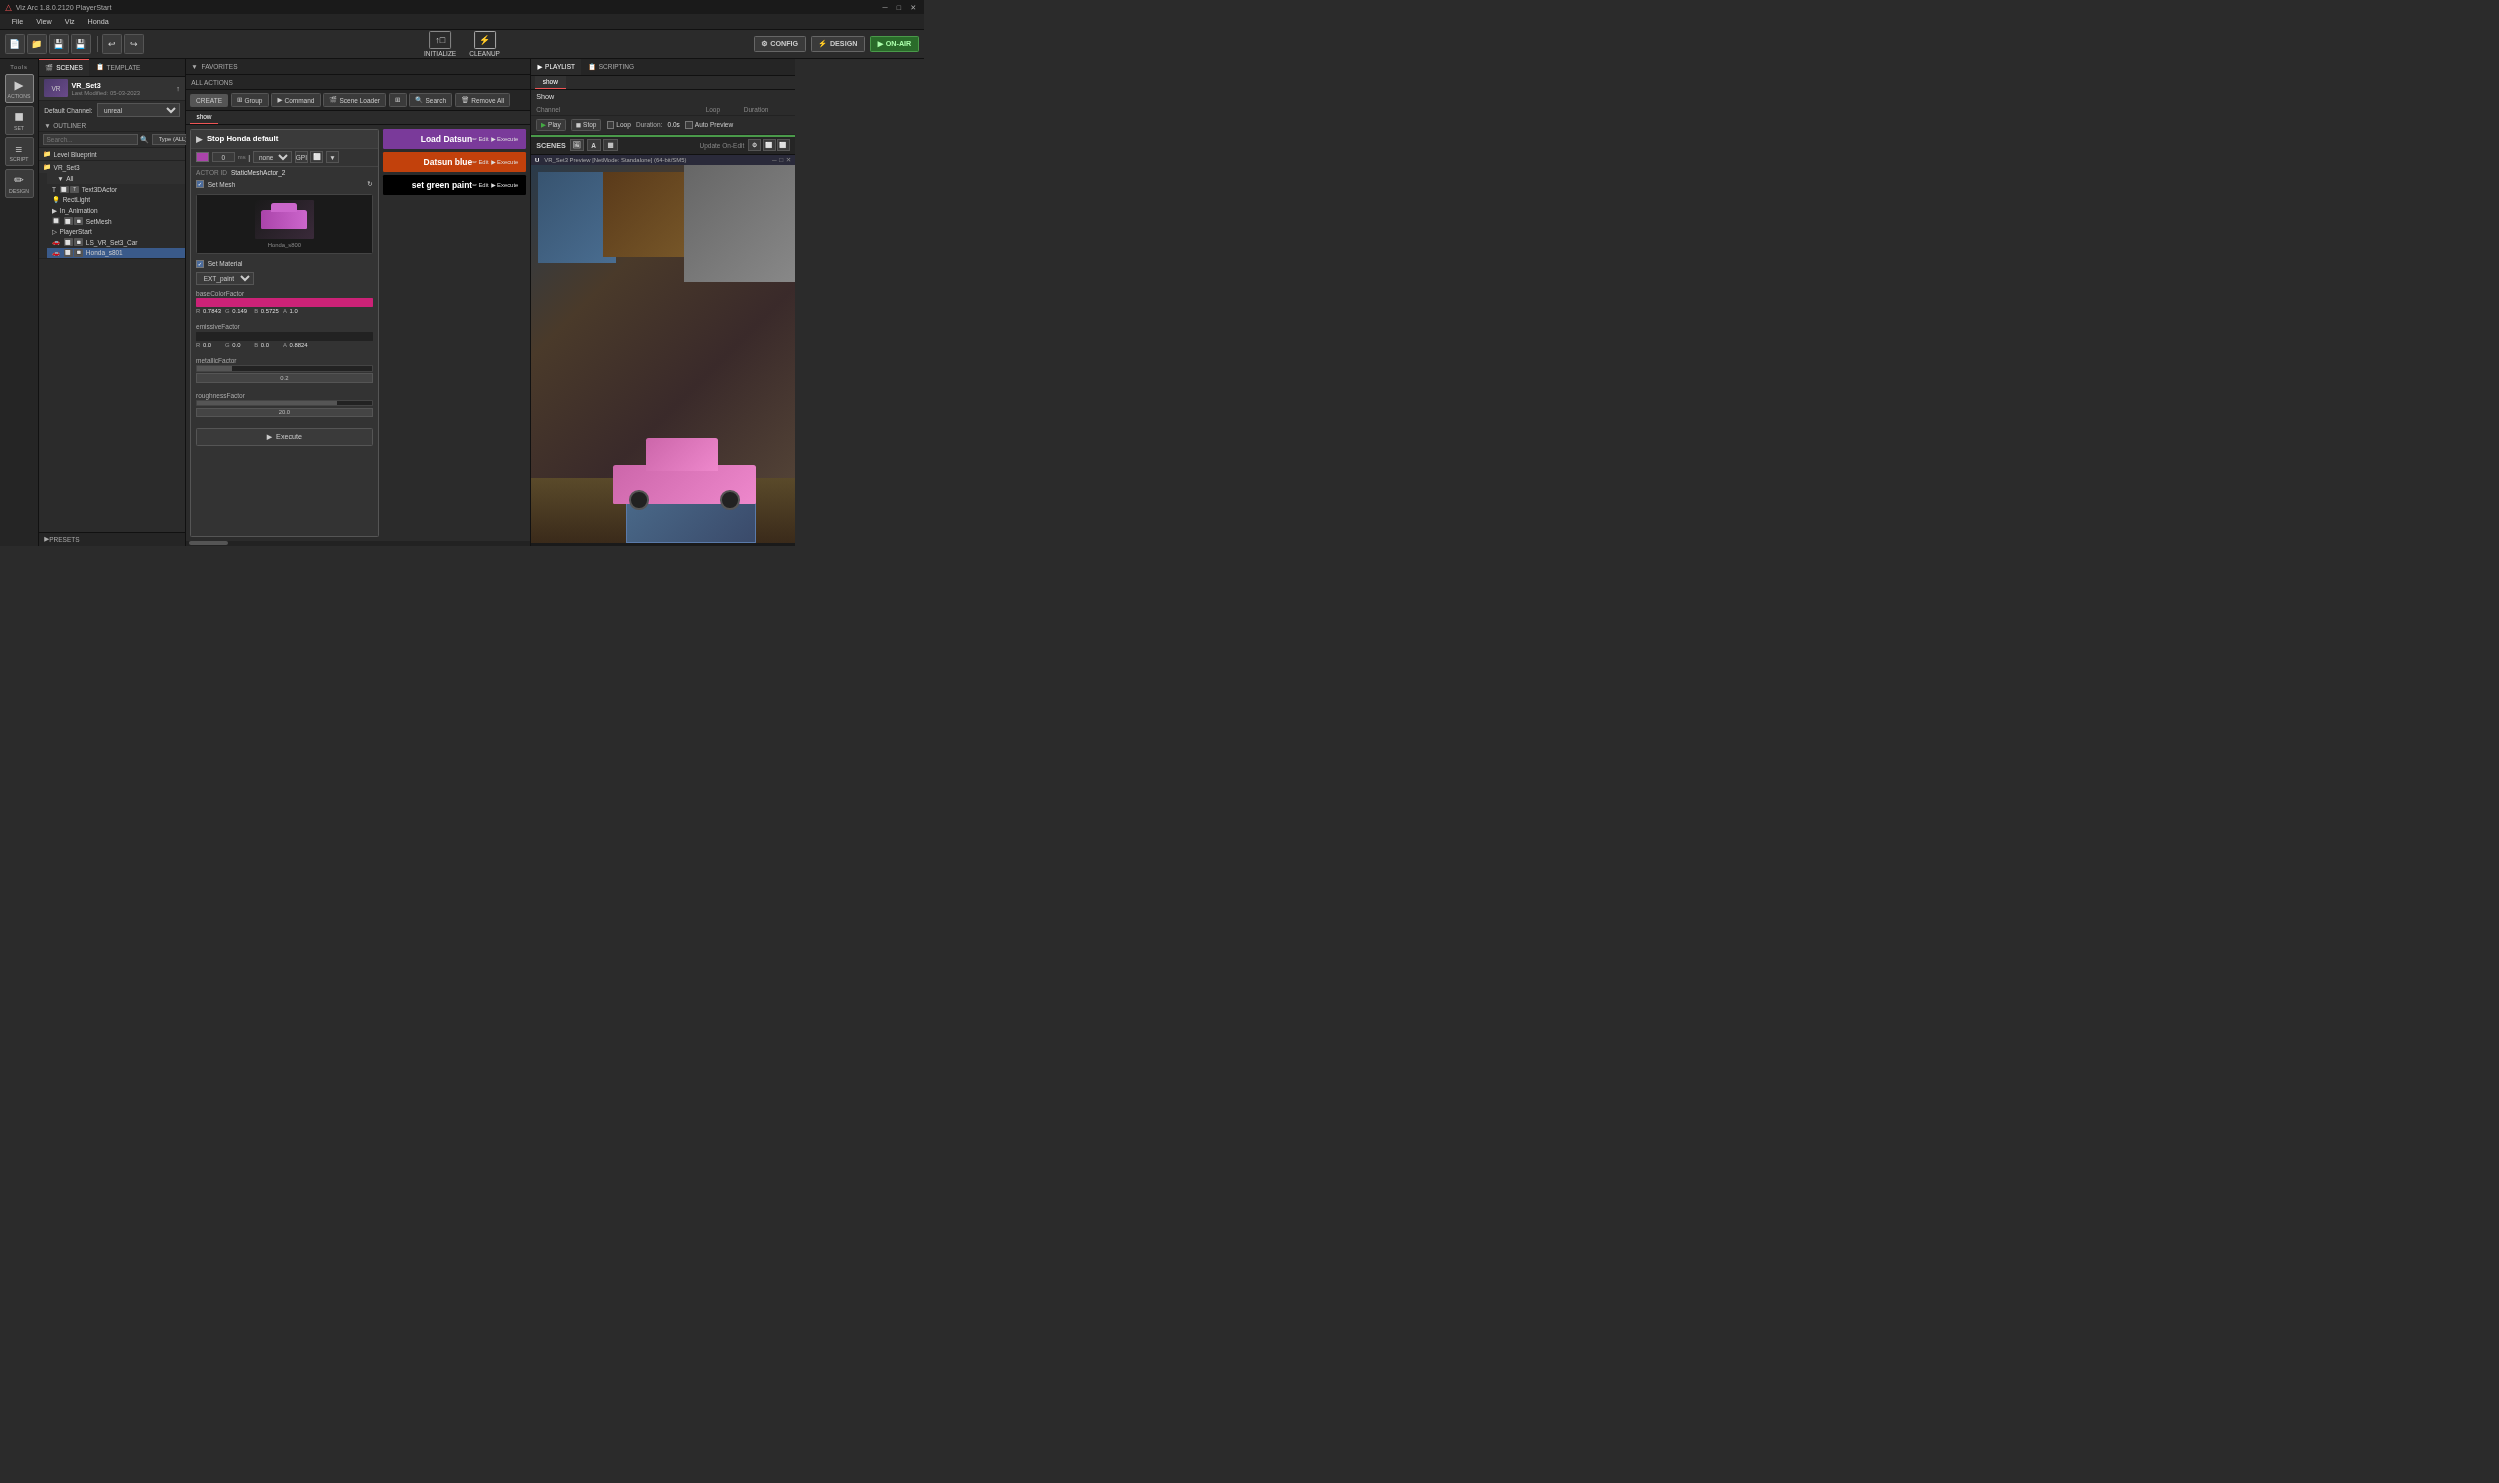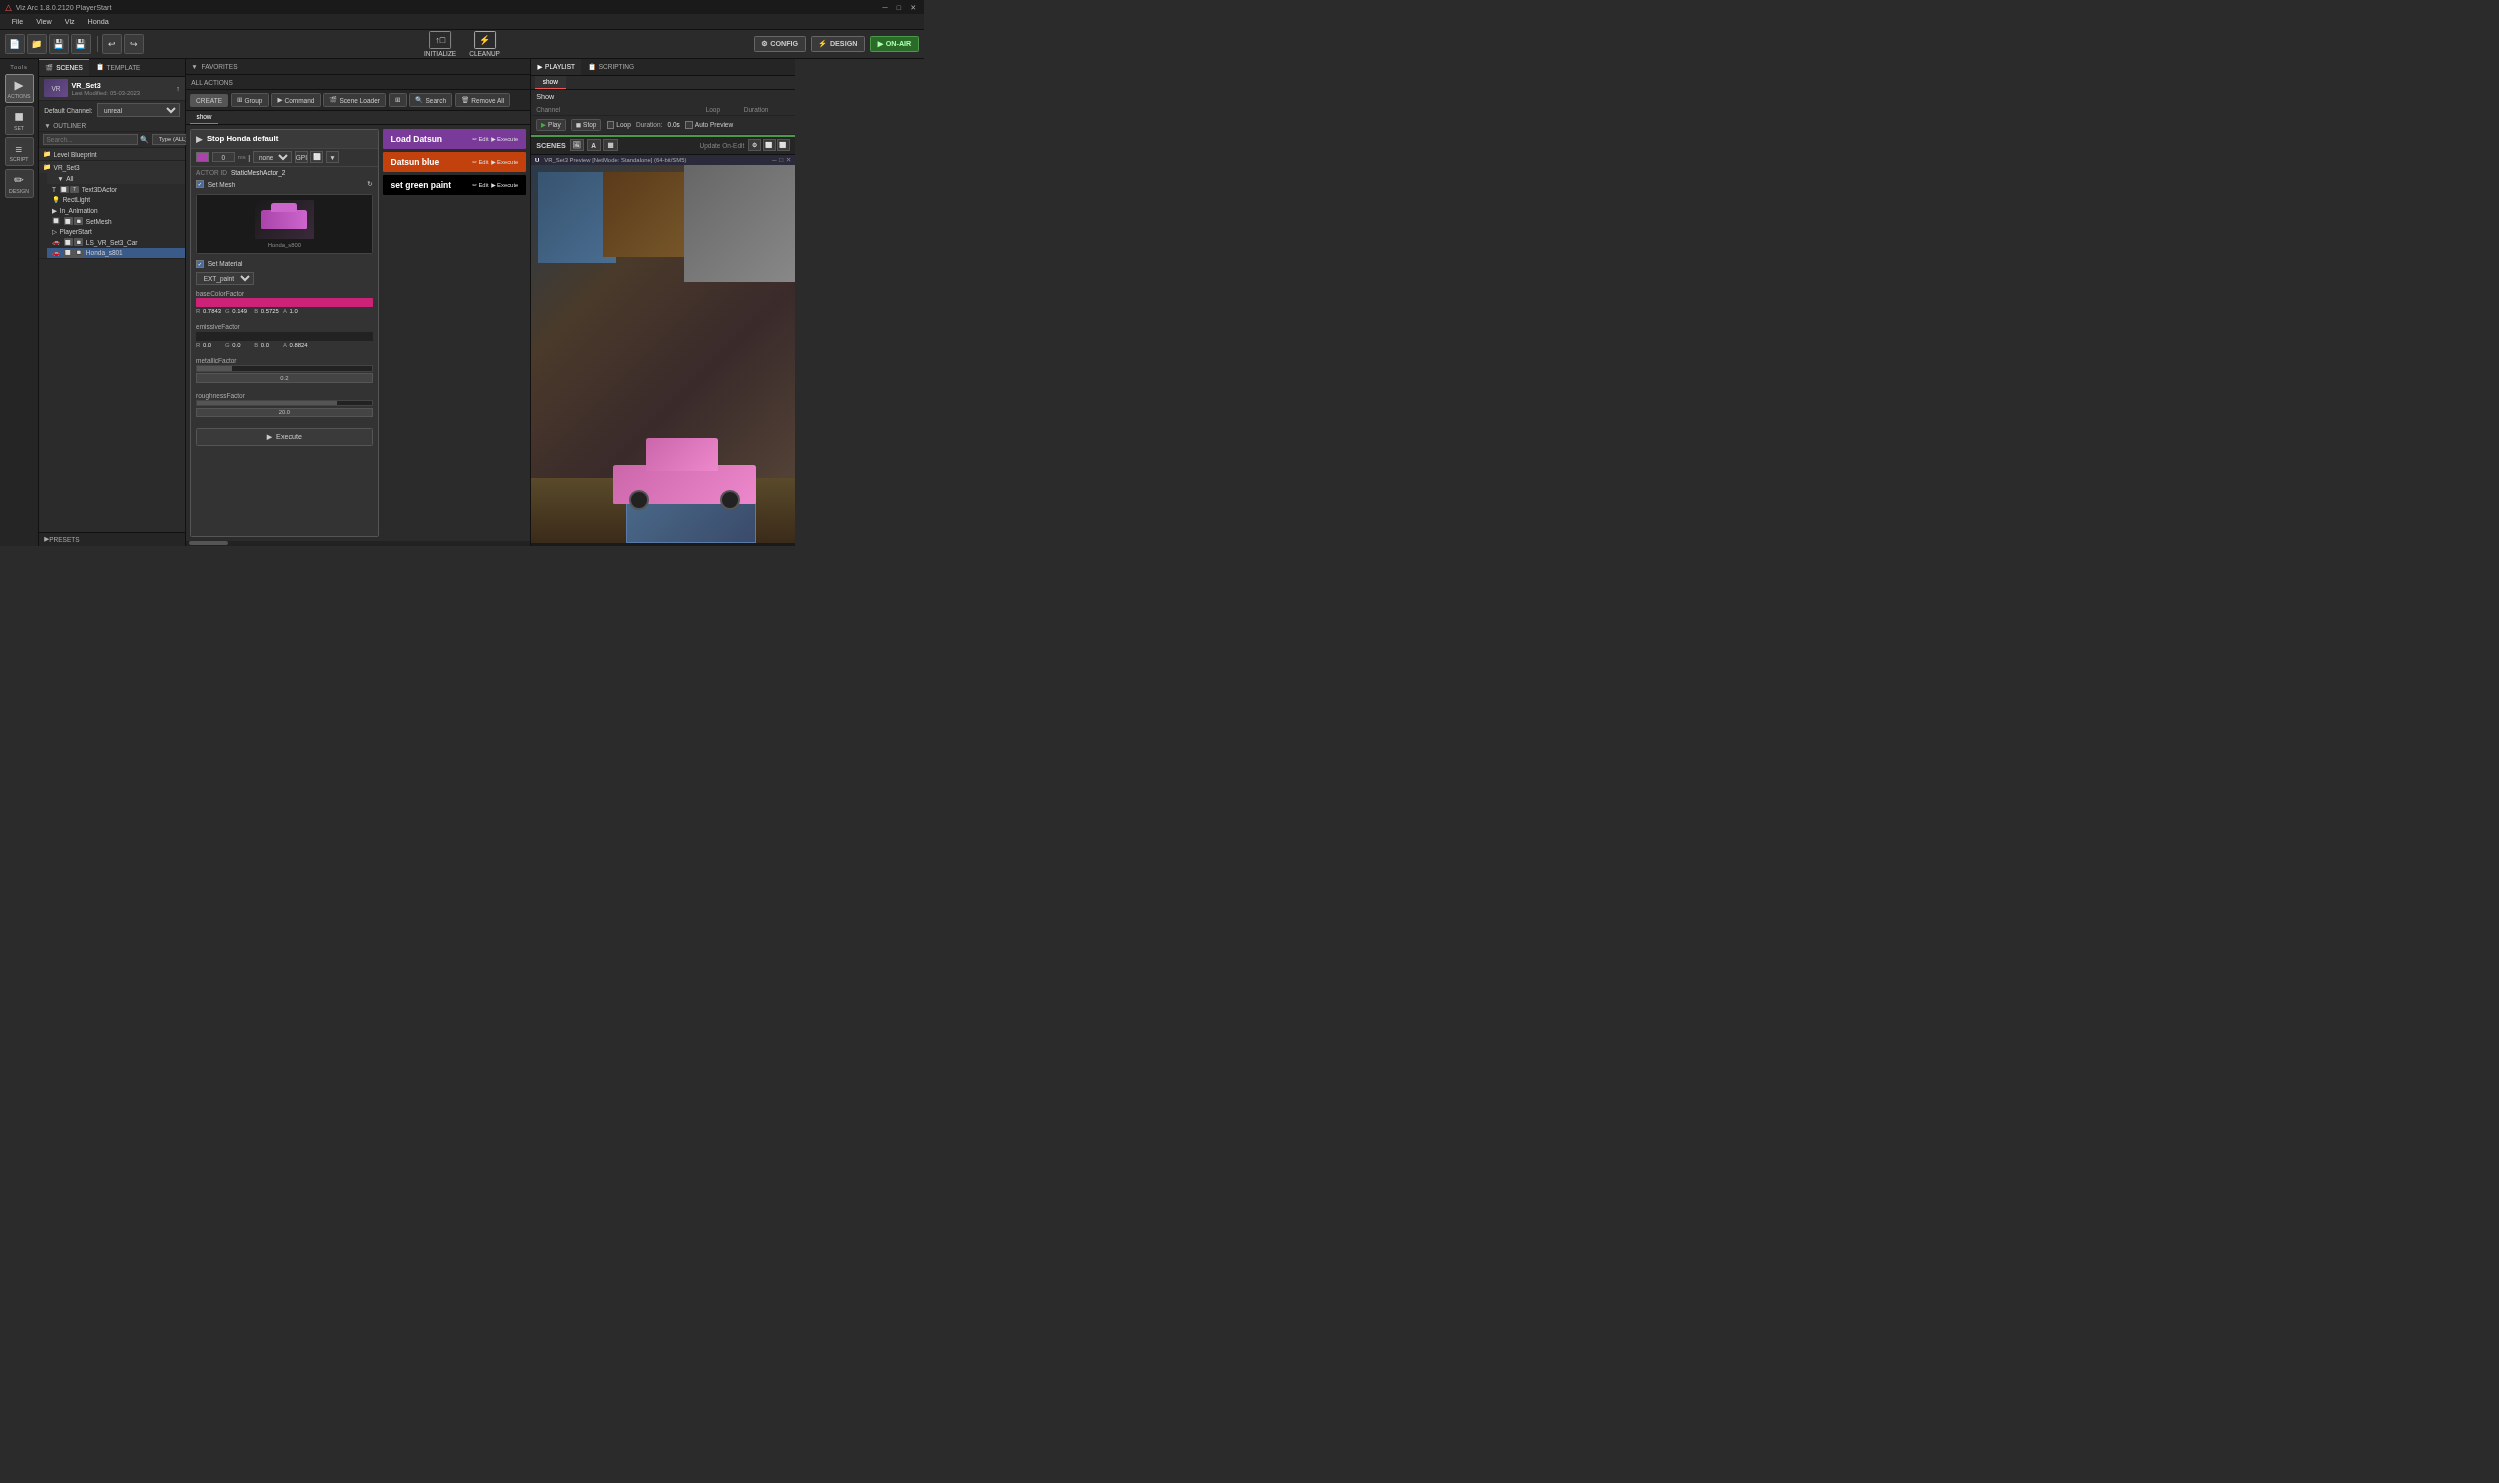--- a/index.html
+++ b/index.html
@@ -538,21 +538,21 @@
       padding: 5.2px 7.8px;
       border-radius: 1.3px;
       cursor: pointer;
       display: flex;
       align-items: center;
       justify-content: space-between;
     }
     .action-card.purple { background: #7a3a9a; }
     .action-card.dark-purple { background: #c2410c; }
     .action-card.medium-purple { background: #000000; }
-    .action-card-title { font-size: 8.5px; font-weight: bold; color: #fff; text-align: left; flex: 1; }
+    .action-card-title { font-size: 8.5px; font-weight: bold; color: #fff; text-align: right; flex: 1; }
     .card-actions { display: flex; gap: 2.6px; align-items: center; }
     .card-action-btn { font-size: 5.9px; color: #ddd; cursor: pointer; display: flex; align-items: center; gap: 1.3px; }
 
     
     .actions-scroll {
       height: 5.2px;
       background: #222;
       display: flex;
       align-items: center;
       padding: 0 2.6px;

